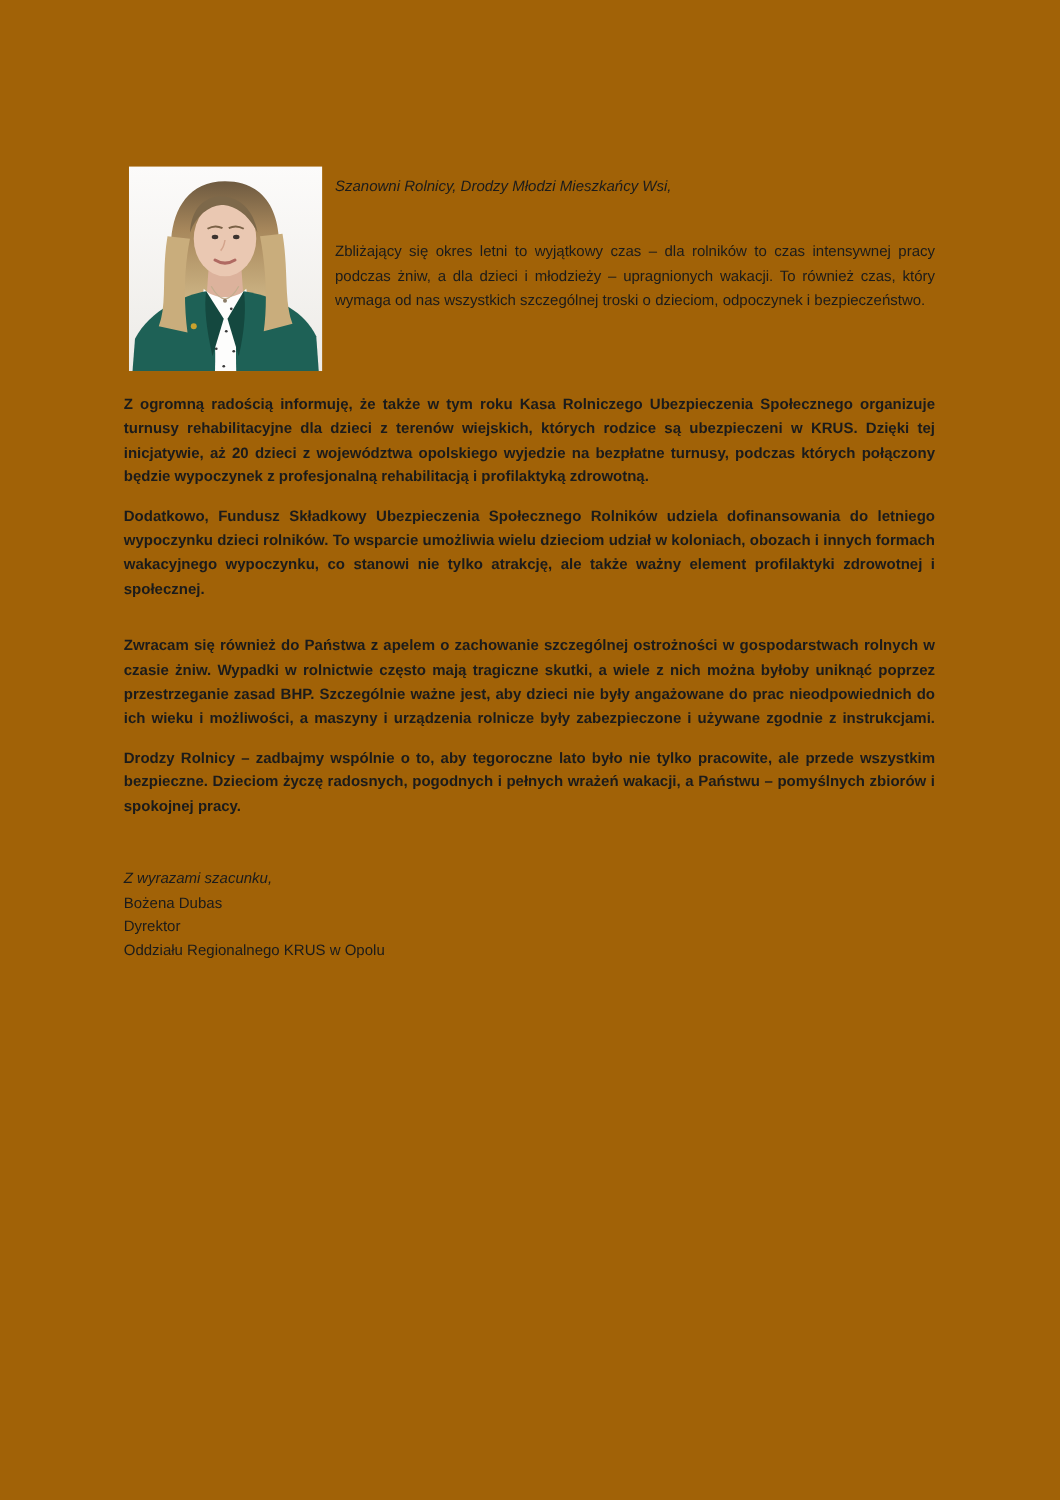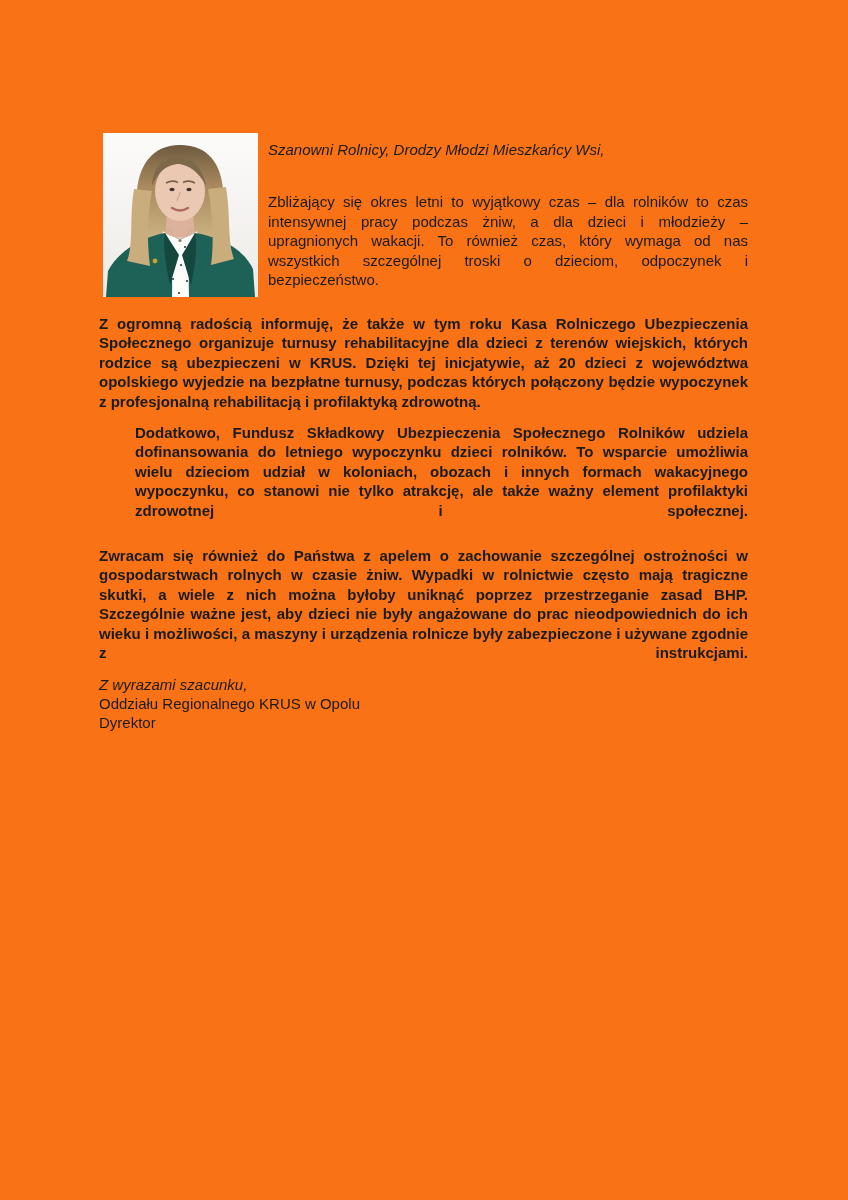--- a/index.html
+++ b/index.html
@@ -5,23 +5,23 @@
   * { margin: 0; padding: 0; box-sizing: border-box; }
   html, body { width: 848px; height: 1200px; }
   body {
     background: #ffffff;
     font-family: "Liberation Sans", "DejaVu Sans", sans-serif;
   }
   .page {
     position: relative;
     width: 848px;
     height: 1200px;
-    background: #f97316;
+    background: #a16207;
     color: #1b1b1b;
-    font-size: 15px;
+    font-size: 12px;
     line-height: 19.4px;
     overflow: hidden;
   }
   .header-row {
     display: flex;
     padding: 133px 100px 0 103px;
   }
   .photo-box {
     width: 155px;
     height: 164px;
@@ -45,21 +45,21 @@
   .body-col {
     margin: 17px 100px 0 99px;
     width: 649px;
   }
   .para {
     text-align: justify;
     margin-bottom: 12px;
     font-weight: bold;
   }
   .para.stretch-last { text-align-last: justify; }
-  .para.gap-lg { margin-bottom: 26px; margin-left: 36px; }
+  .para.gap-lg { margin-bottom: 26px; }
   .para.gap-xl { margin-bottom: 38px; }
   .signature-block { margin-top: 0; }
   .closing { font-style: italic; }
   .sig-line { text-align: left; }
 </style>
 </head>
 <body>
 
 <div class="page">
 
@@ -133,21 +133,23 @@
       <p class="salutation">Szanowni Rolnicy, Drodzy Młodzi Mieszkańcy Wsi,</p>
       <p class="intro-paragraph">Zbliżający się okres letni to wyjątkowy czas – dla rolników to czas intensywnej pracy podczas żniw, a dla dzieci i młodzieży – upragnionych wakacji. To również czas, który wymaga od nas wszystkich szczególnej troski o dzieciom, odpoczynek i bezpieczeństwo.</p>
     </div>
 
   </div>
 
   <div class="body-col">
     <p class="para">Z ogromną radością informuję, że także w tym roku Kasa Rolniczego Ubezpieczenia Społecznego organizuje turnusy rehabilitacyjne dla dzieci z terenów wiejskich, których rodzice są ubezpieczeni w KRUS. Dzięki tej inicjatywie, aż 20 dzieci z województwa opolskiego wyjedzie na bezpłatne turnusy, podczas których połączony będzie wypoczynek z profesjonalną rehabilitacją i profilaktyką zdrowotną.</p>
     <p class="para stretch-last gap-lg">Dodatkowo, Fundusz Składkowy Ubezpieczenia Społecznego Rolników udziela dofinansowania do letniego wypoczynku dzieci rolników. To wsparcie umożliwia wielu dzieciom udział w koloniach, obozach i innych formach wakacyjnego wypoczynku, co stanowi nie tylko atrakcję, ale także ważny element profilaktyki zdrowotnej i społecznej.</p>
     <p class="para stretch-last">Zwracam się również do Państwa z apelem o zachowanie szczególnej ostrożności w gospodarstwach rolnych w czasie żniw. Wypadki w rolnictwie często mają tragiczne skutki, a wiele z nich można byłoby uniknąć poprzez przestrzeganie zasad BHP. Szczególnie ważne jest, aby dzieci nie były angażowane do prac nieodpowiednich do ich wieku i możliwości, a maszyny i urządzenia rolnicze były zabezpieczone i używane zgodnie z instrukcjami.</p>
+    <p class="para gap-xl">Drodzy Rolnicy – zadbajmy wspólnie o to, aby tegoroczne lato było nie tylko pracowite, ale przede wszystkim bezpieczne. Dzieciom życzę radosnych, pogodnych i pełnych wrażeń wakacji, a Państwu – pomyślnych zbiorów i spokojnej pracy.</p>
 
     <div class="signature-block">
       <p class="closing sig-line">Z wyrazami szacunku,</p>
+      <p class="sig-line">Bożena Dubas</p>
+      <p class="sig-line">Dyrektor</p>
       <p class="sig-line">Oddziału Regionalnego KRUS w Opolu</p>
-      <p class="sig-line">Dyrektor</p>
     </div>
   </div>
 
 </div>
 
 </body></html>

